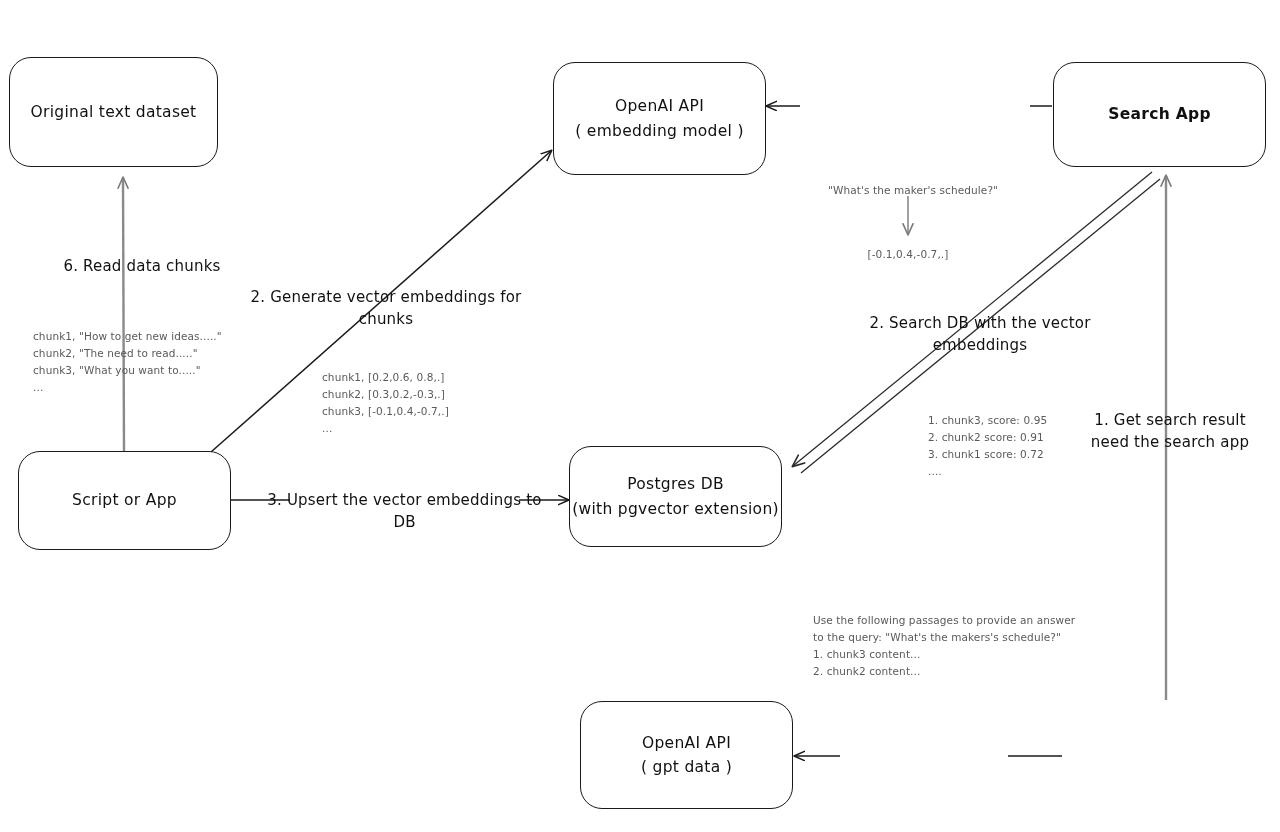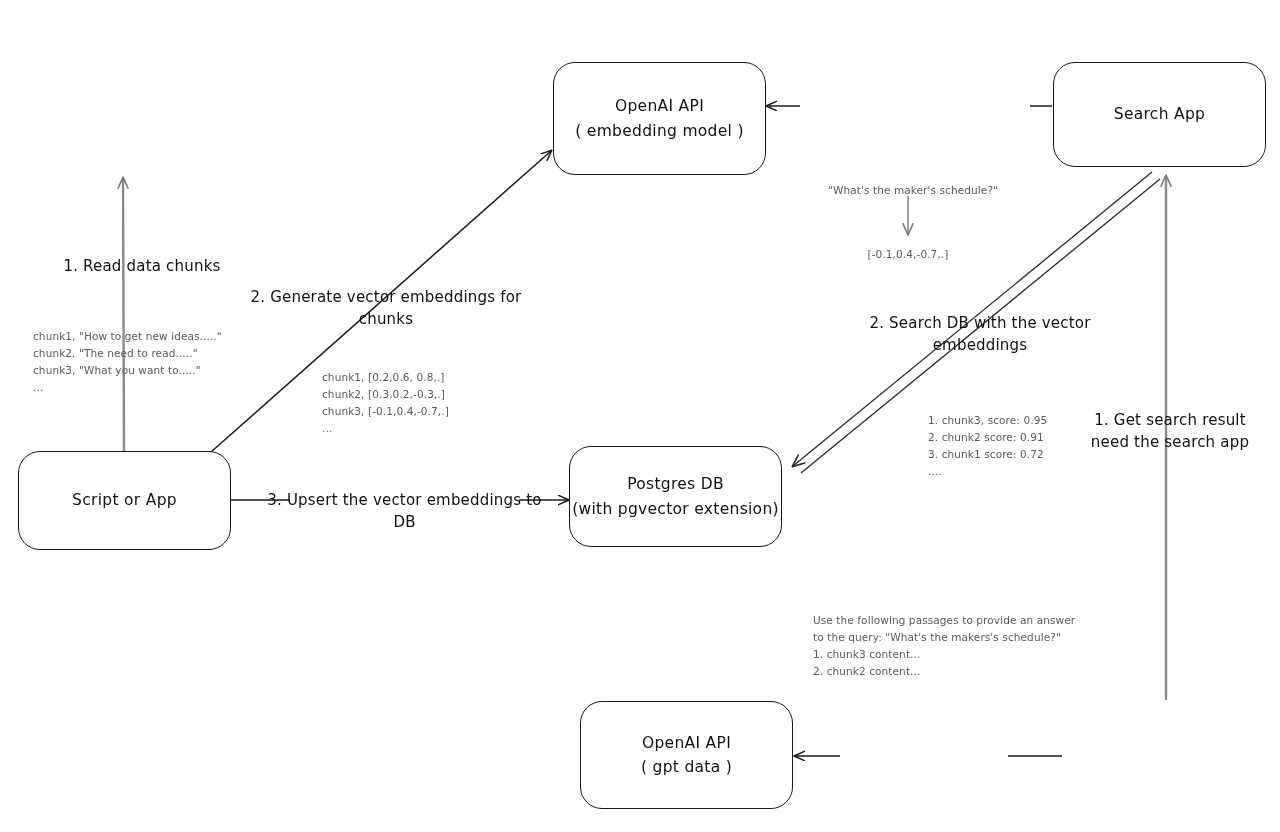--- a/index.html
+++ b/index.html
@@ -108,47 +108,50 @@
     <g>
       <path d="M1166,700 L1166,176" fill="none" stroke="#8a8a8a" stroke-width="2.4" marker-end="url(#arrow-gray)"></path>
     </g>
 
     <g>
       <path d="M1062,756 L1008,756" fill="none" stroke="#1a1a1a" stroke-width="1.5"></path>
       <path d="M840,756 L795,756" fill="none" stroke="#1a1a1a" stroke-width="1.5" marker-end="url(#arrow-dark)"></path>
     </g>
   </svg>
 
+  <div class="node" style="left:9px; top:57px; width:209px; height:110px;">
+    <span>Original text dataset</span>
+  </div>
 
   <div class="node" style="left:553px; top:62px; width:213px; height:113px;">
     <span>OpenAI API</span>
     <span class="line2">( embedding model )</span>
   </div>
 
-  <div class="node" style="left:1053px; top:62px; width:213px; height:105px;">
+  <div class="node" style="left:1053px; top:62px; width:213px; height:105px;font-weight:bold;">
     <span>Search App</span>
   </div>
 
   <div class="node" style="left:18px; top:451px; width:213px; height:99px;">
     <span>Script or App</span>
   </div>
 
   <div class="node" style="left:569px; top:446px; width:213px; height:101px;">
     <span>Postgres DB</span>
     <span class="line2">(with pgvector extension)</span>
   </div>
 
   <div class="node" style="left:580px; top:701px; width:213px; height:108px;">
     <span>OpenAI API</span>
     <span class="line2">( gpt data )</span>
   </div>
 
 
   <div class="edge-label" style="left:42px; top:256px; width:200px;">
-    <span>1. Read data chunks</span>
+    <span>6. Read data chunks</span>
   </div>
 
   <div class="edge-label" style="left:236px; top:287px; width:300px;">
     <span>2. Generate vector embeddings for chunks</span>
   </div>
 
   <div class="edge-label" style="left:262px; top:490px; width:285px;">
     <span>3. Upsert the vector embeddings  to DB</span>
   </div>
 

